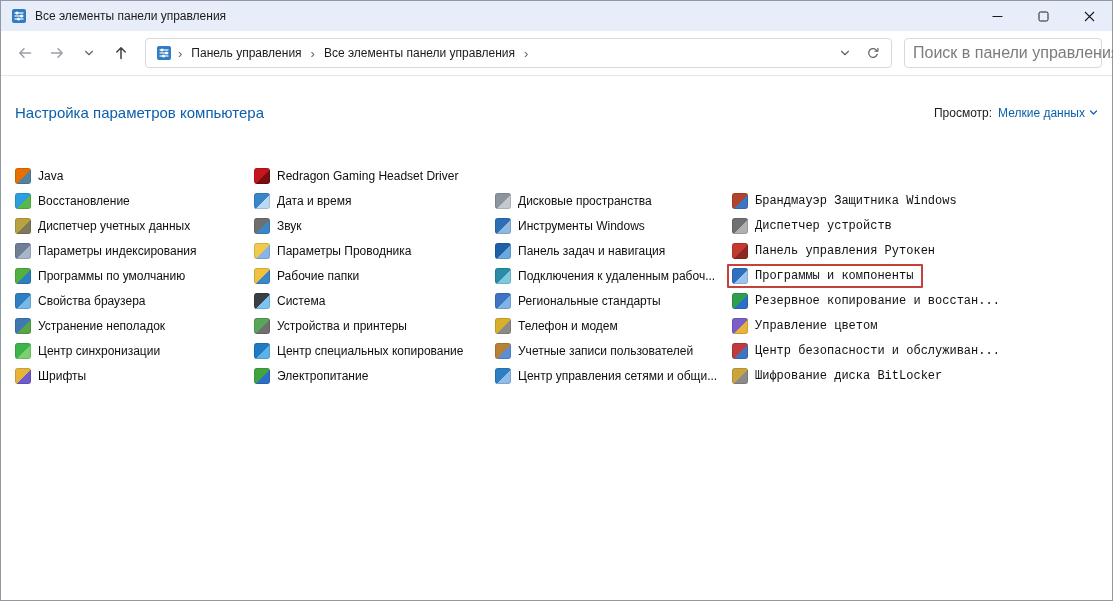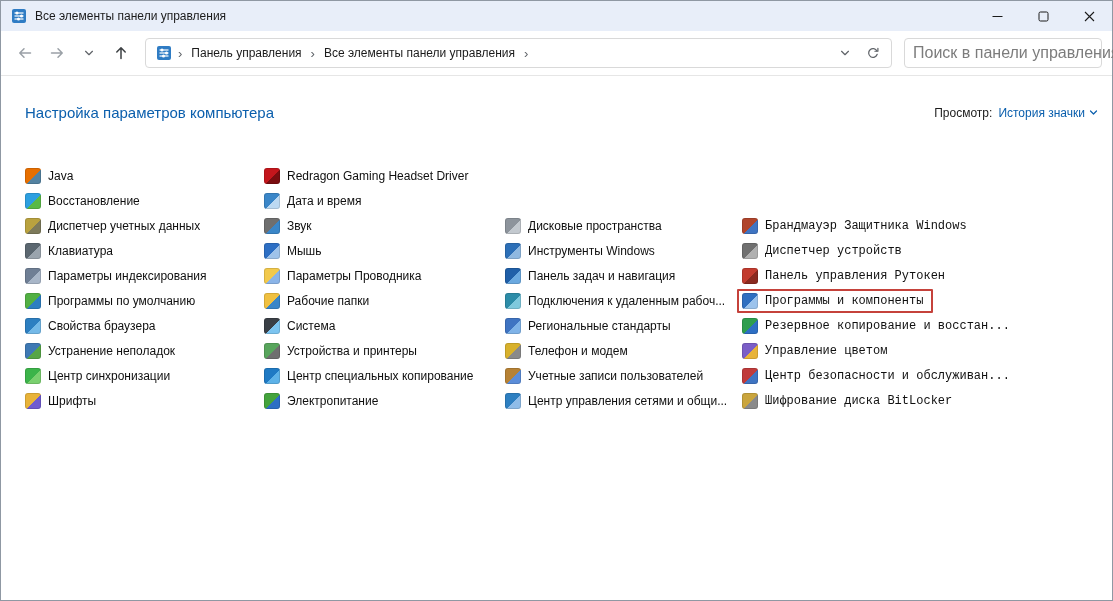--- a/index.html
+++ b/index.html
@@ -21,21 +21,21 @@
   .addressbar .crumb-icon { width:16px; height:16px; margin:0 4px 0 6px; }
   .crumb { font-size:12px; color:#1b1b1b; padding:4px 7px; border-radius:3px; white-space:nowrap; }
   .crumb-sep { font-size:13px; color:#5f6368; padding:0 2px; }
   .addr-spacer { flex:1; }
   .addr-btn { width:28px; height:28px; border:none; background:transparent; display:flex; align-items:center; justify-content:center; }
   .searchbox { width:198px; height:30px; border:1px solid #d9d9d9; border-radius:4px; display:flex; align-items:center; padding:0 8px; margin-left:12px; background:#fff; }
   .searchbox input { border:none; outline:none; flex:1; font-size:16px; color:#444; font-family:"Liberation Sans", sans-serif; background:transparent; }
   .searchbox input::placeholder { color:#7c7c7c; }
 
   
-  .content { flex:1; padding:0 14px; overflow:hidden;margin-left:10px; }
+  .content { flex:1; padding:0 14px; overflow:hidden; }
   .page-header { margin:28px 0 42px; display:flex; align-items:center; justify-content:space-between; }
   .page-title { font-size:15px; font-weight:400; color:#0b5fad; }
   .view-selector { display:flex; align-items:center; gap:6px; font-size:12px; }
   .view-label { color:#1b1b1b; }
   .view-value { color:#0b5fad; display:flex; align-items:center; gap:4px; }
 
   
   .items { display:flex; align-items:flex-end; }
   .col { display:flex; flex-direction:column; }
   .col:nth-child(1) { width:239px; }
@@ -142,21 +142,21 @@
       </svg>
     </div>
   </div>
 
   <div class="content">
     <div class="page-header">
       <h1 class="page-title">Настройка параметров компьютера</h1>
       <div class="view-selector">
         <span class="view-label">Просмотр:</span>
         <span class="view-value">
-          <span>История значки</span>
+          <span>Мелкие данных</span>
           <svg width="9" height="9" viewBox="0 0 12 12">
               <path d="M2 4l4 4 4-4" fill="none" stroke="#0b5fad" stroke-width="1.6" stroke-linecap="round" stroke-linejoin="round"></path>
             </svg>
         </span>
       </div>
     </div>
 
     <div class="items">
         <div class="col">
           <div class="item">
@@ -172,26 +172,20 @@
             </span>
           </div>
           <div class="item">
             <span class="item-inner">
               <span class="item-icon" style="background: linear-gradient(135deg, rgb(185, 162, 63) 0%, rgb(185, 162, 63) 55%, rgb(125, 122, 90) 55%, rgb(125, 122, 90) 100%);"></span>
               <span class="item-label">Диспетчер учетных данных</span>
             </span>
           </div>
           <div class="item">
             <span class="item-inner">
-              <span class="item-icon" style="background: linear-gradient(135deg, rgb(91, 103, 112) 0%, rgb(91, 103, 112) 55%, rgb(154, 164, 173) 55%, rgb(154, 164, 173) 100%);"></span>
-              <span class="item-label">Клавиатура</span>
-            </span>
-          </div>
-          <div class="item">
-            <span class="item-inner">
               <span class="item-icon" style="background: linear-gradient(135deg, rgb(111, 127, 149) 0%, rgb(111, 127, 149) 55%, rgb(168, 182, 200) 55%, rgb(168, 182, 200) 100%);"></span>
               <span class="item-label">Параметры индексирования</span>
             </span>
           </div>
           <div class="item">
             <span class="item-inner">
               <span class="item-icon" style="background: linear-gradient(135deg, rgb(82, 176, 67) 0%, rgb(82, 176, 67) 55%, rgb(45, 127, 193) 55%, rgb(45, 127, 193) 100%);"></span>
               <span class="item-label">Программы по умолчанию</span>
             </span>
           </div>
@@ -230,26 +224,20 @@
           <div class="item">
             <span class="item-inner">
               <span class="item-icon" style="background: linear-gradient(135deg, rgb(58, 134, 200) 0%, rgb(58, 134, 200) 55%, rgb(188, 217, 242) 55%, rgb(188, 217, 242) 100%);"></span>
               <span class="item-label">Дата и время</span>
             </span>
           </div>
           <div class="item">
             <span class="item-inner">
               <span class="item-icon" style="background: linear-gradient(135deg, rgb(111, 111, 111) 0%, rgb(111, 111, 111) 55%, rgb(58, 134, 200) 55%, rgb(58, 134, 200) 100%);"></span>
               <span class="item-label">Звук</span>
-            </span>
-          </div>
-          <div class="item">
-            <span class="item-inner">
-              <span class="item-icon" style="background: linear-gradient(135deg, rgb(45, 111, 196) 0%, rgb(45, 111, 196) 55%, rgb(159, 195, 234) 55%, rgb(159, 195, 234) 100%);"></span>
-              <span class="item-label">Мышь</span>
             </span>
           </div>
           <div class="item">
             <span class="item-inner">
               <span class="item-icon" style="background: linear-gradient(135deg, rgb(242, 201, 76) 0%, rgb(242, 201, 76) 55%, rgb(138, 180, 232) 55%, rgb(138, 180, 232) 100%);"></span>
               <span class="item-label">Параметры Проводника</span>
             </span>
           </div>
           <div class="item">
             <span class="item-inner">

